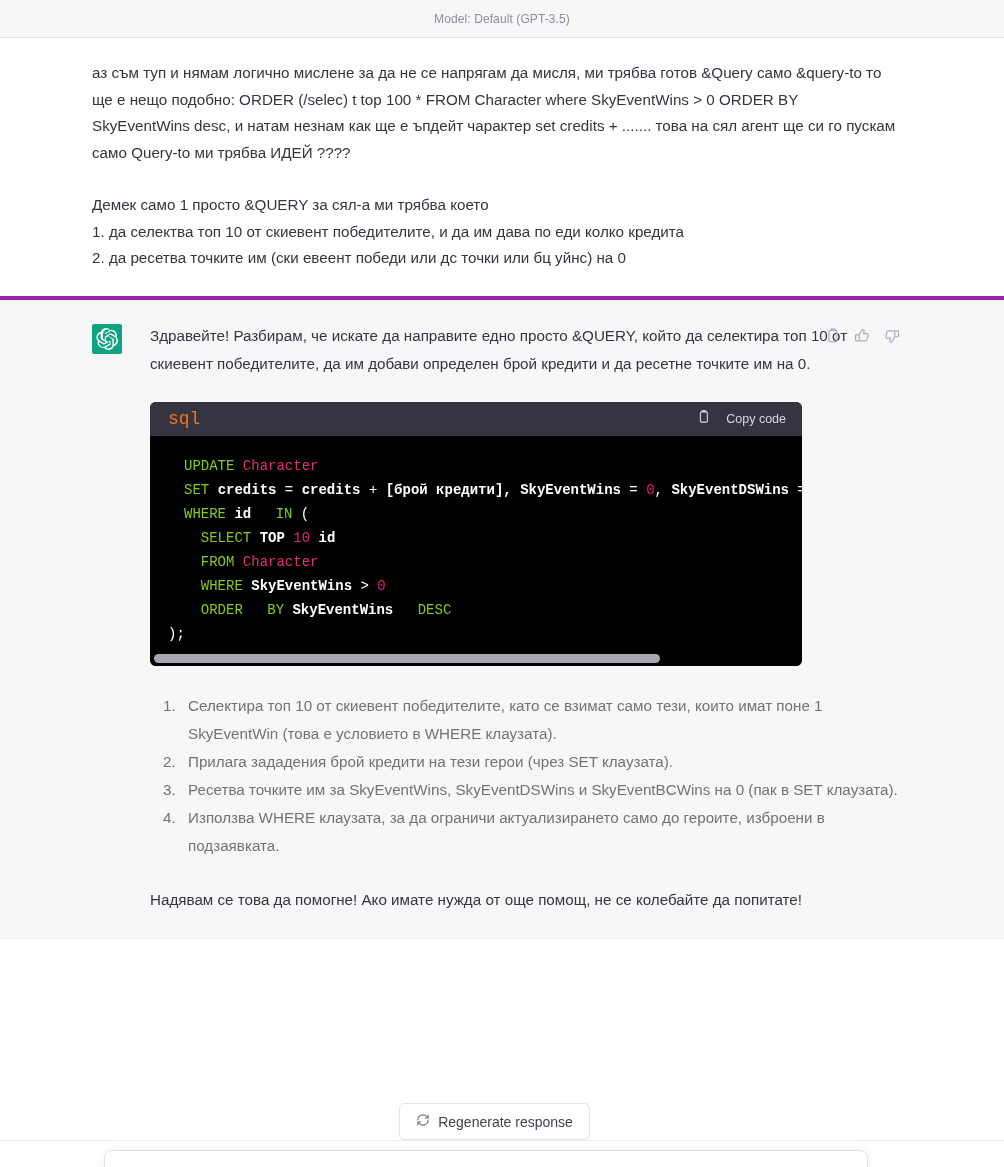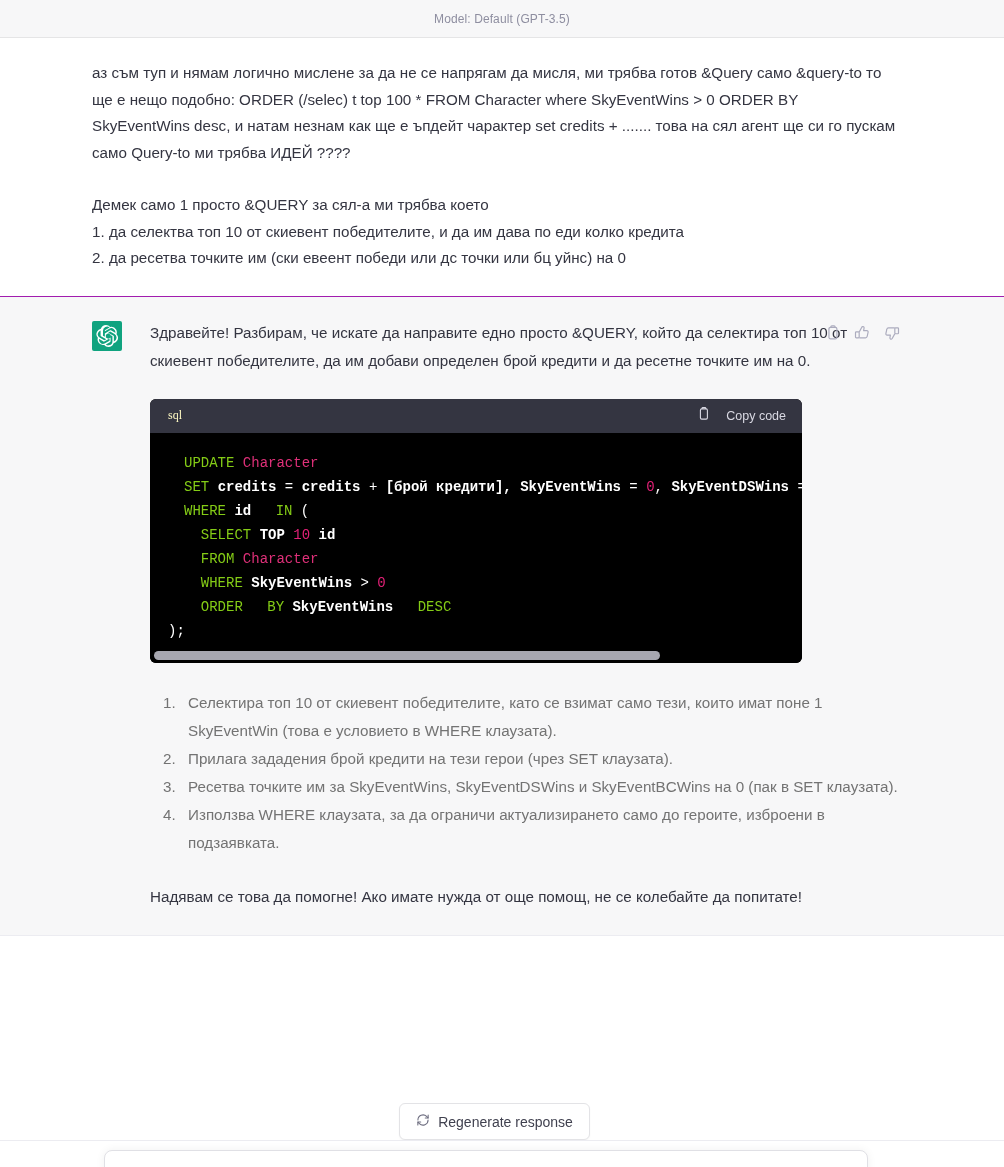--- a/index.html
+++ b/index.html
@@ -28,21 +28,21 @@
   
   .msg {
     display: flex;
     width: 100%;
     padding: 22px 0 24px 0;
     position: relative;
   }
   .msg.user { background: #ffffff; }
   .msg.assistant {
     background: #f7f7f8;
-    border-top: 1px solid #a21caf;
+    border-top: 4px solid #a21caf;
     border-bottom: 1px solid #ececf1;
   }
   .msg-inner {
     display: flex;
     width: 100%;
     padding-left: 92px;
     padding-right: 104px;
     position: relative;
   }
   .avatar-col { width: 58px; flex: 0 0 58px; padding-top: 2px; }
@@ -81,23 +81,23 @@
   }
   .code-head {
     background: #343541;
     height: 34px;
     display: flex;
     align-items: center;
     justify-content: space-between;
     padding: 0 16px 0 18px;
   }
   .code-lang {
-    font-family: Liberation Serif, serif;
-    font-size: 12px;
-    color: #fef9c3;
+    font-family: Liberation Mono, monospace;
+    font-size: 18px;
+    color: #f97316;
   }
   .copy-btn {
     display: flex; align-items: center; gap: 16px;
     font-size: 12.5px;
     color: #d9d9e3;
     cursor: pointer;
     background: none; border: none; padding: 0;
     font-family: "Liberation Sans", sans-serif;
   }
   .code-body {

